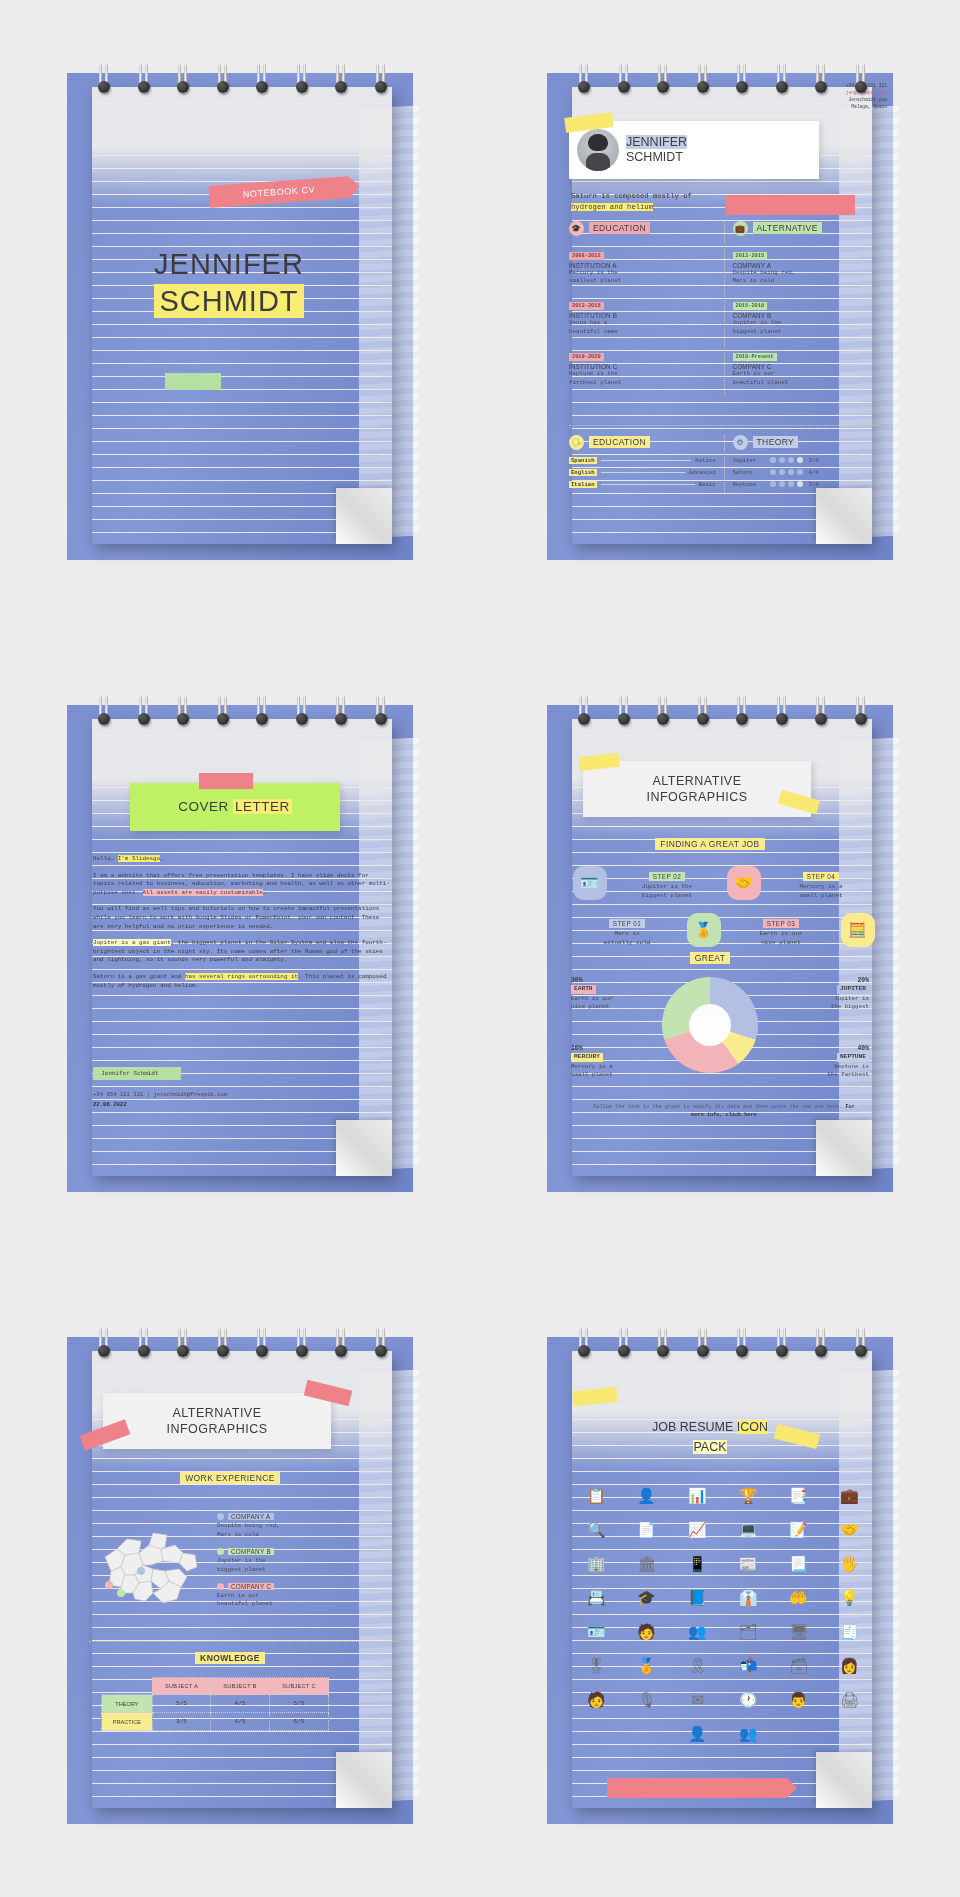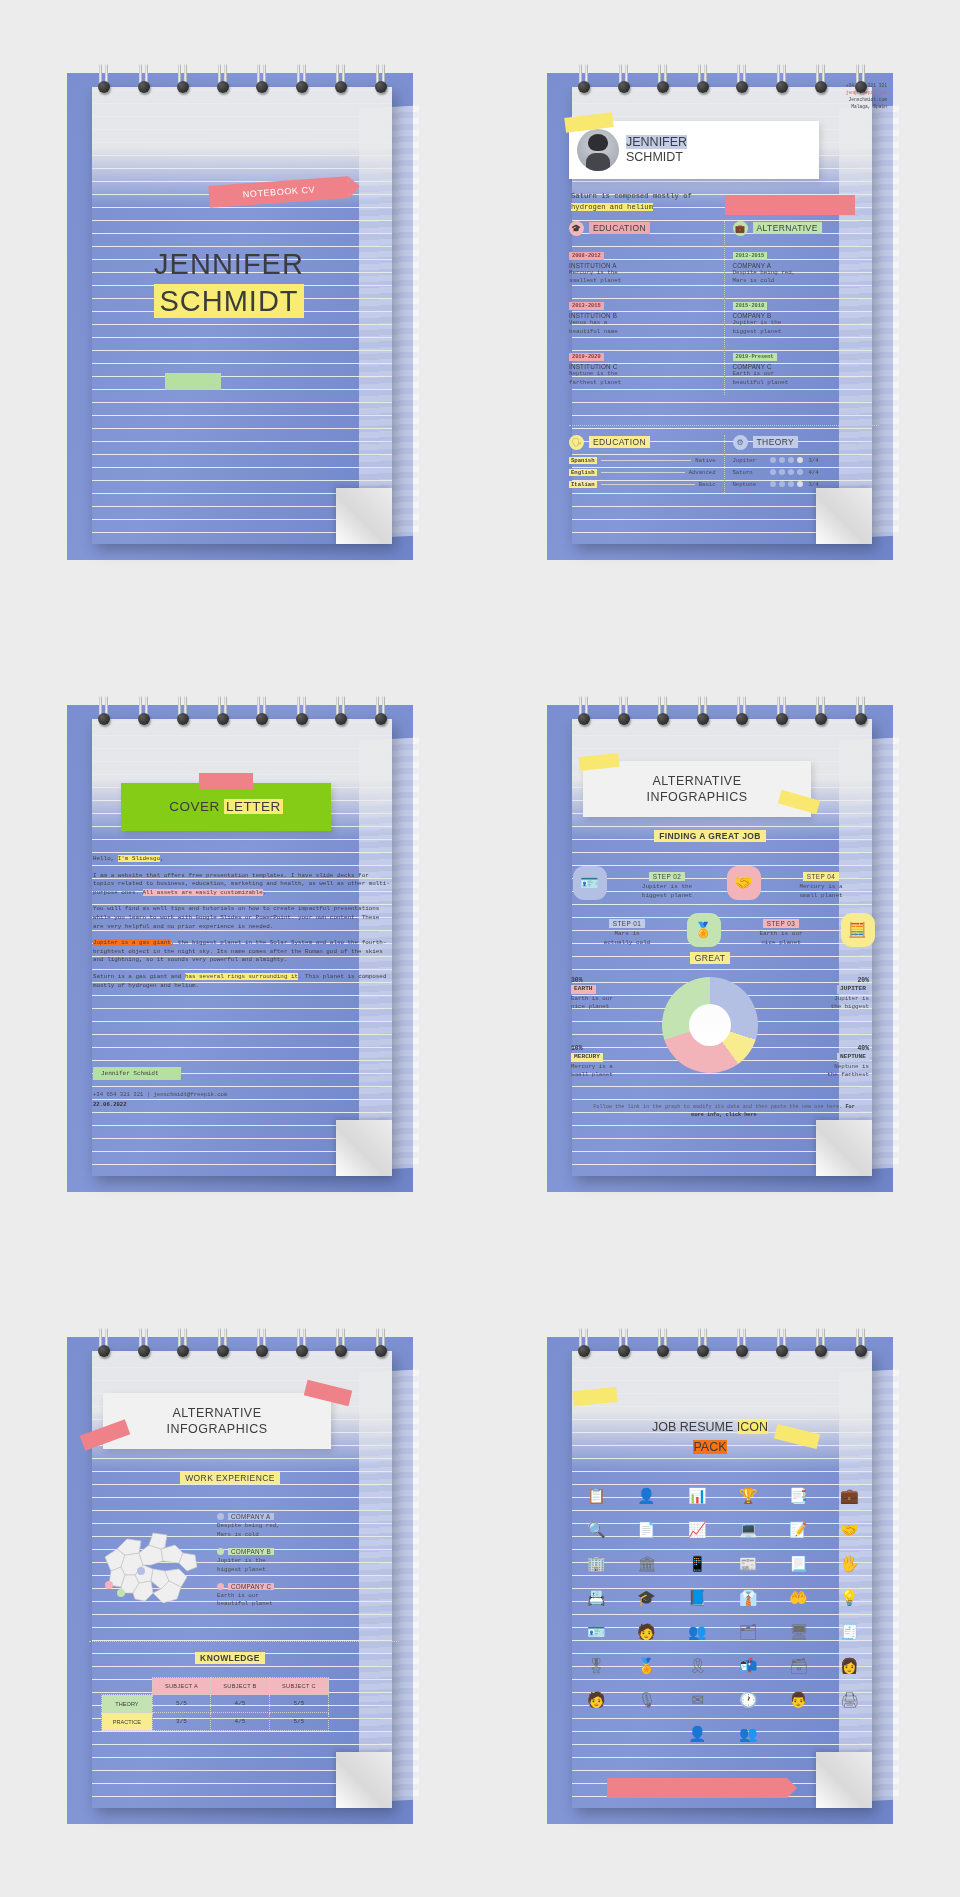--- a/index.html
+++ b/index.html
@@ -99,30 +99,30 @@
   .langrow .nm{font-weight:bold;padding:0 2px;color:#3d3d3d;}
   .langrow .ln{flex:1;border-bottom:1px solid #d3d3d3;}
   .langrow .lv{color:#4a4a4a;}
   .skillrow{display:flex;align-items:center;gap:3px;margin-bottom:5px;font-family:"Liberation Mono",monospace;font-size:5.6px;color:#4a4a4a;}
   .skillrow .nm{width:34px;}
   .dot{width:6px;height:6px;border-radius:50%;background:#dcdcdc;}
   .dot.on{background:#a9b9dd;}
   .skillrow .sc{margin-left:3px;}
 
   
-  .c3-title{position:absolute;left:54px;top:78px;width:210px;height:48px;background:#84cc16;
+  .c3-title{position:absolute;left:63px;top:78px;width:210px;height:48px;background:#bef264;
     box-shadow:2px 3px 7px rgba(0,0,0,.14);display:flex;align-items:center;justify-content:center;
     font-size:13.5px;color:#3c3c3c;letter-spacing:.5px;gap:4px;}
   .c3-title .hl{background:#f8ec74;padding:0 2px;}
   .c3-tape{left:132px;top:68px;width:54px;height:16px;}
   .c3-body{position:absolute;left:26px;right:22px;top:150px;font-family:"Liberation Mono",monospace;font-size:5.9px;line-height:8.6px;color:#3f3f3f;}
   .c3-body p{margin-bottom:8px;}
   .hl-y{background:#f8ec74;}
   .hl-p{background:#f3b8bd;}
-  .hl-g{background:#f97316;}
+  .hl-g{background:#fef9c3;}
   .c3-sign{position:absolute;left:26px;top:362px;background:#b5e0a2;padding:3px 22px 3px 8px;
     font-family:"Liberation Mono",monospace;font-size:6px;color:#3d3d3d;transform:skewX(-2deg);}
   .c3-meta{position:absolute;left:26px;top:385px;font-family:"Liberation Mono",monospace;font-size:5.6px;color:#4a4a4a;line-height:10px;}
   .c3-meta b{color:#2f2f2f;}
 
   
   .ai-title{position:absolute;left:36px;top:56px;width:228px;height:56px;background:#f1f1f1;
     box-shadow:2px 3px 7px rgba(0,0,0,.14);display:flex;flex-direction:column;align-items:center;justify-content:center;
     font-size:12.5px;color:#3c3c3c;letter-spacing:.5px;line-height:16px;}
   .sublabel{position:absolute;left:0;right:20px;text-align:center;font-size:8.5px;color:#3d3d3d;letter-spacing:.4px;}
@@ -535,21 +535,21 @@
             <b></b>
           </div>
       </div>
       <div class="content">
         <div class="tape tape-yellow" style="left:32px;top:50px;width:40px;height:14px;transform:rotate(-6deg);"></div>
         <div class="tape tape-yellow" style="left:232px;top:90px;width:40px;height:14px;transform:rotate(16deg);"></div>
         <div class="ai-title">
           <span>ALTERNATIVE</span>
           <span>INFOGRAPHICS</span>
         </div>
-        <div class="sublabel" style="top:126px;font-weight:bold;"><span class="t-yellow">FINDING A GREAT JOB</span></div>
+        <div class="sublabel" style="top:134px;"><span class="t-yellow">FINDING A GREAT JOB</span></div>
 
         <div class="steps">
           <div class="steprow">
             <span class="stepicon s-blue">🪪</span>
             <span class="steptxt">
               <span class="steptag" style="background:#c3e4b2">STEP 02</span>
               <span class="stepdesc" style="display:block;white-space:pre-line">Jupiter is the
 biggest planet</span>
             </span>
             <span class="stepicon s-pink">🤝</span>

